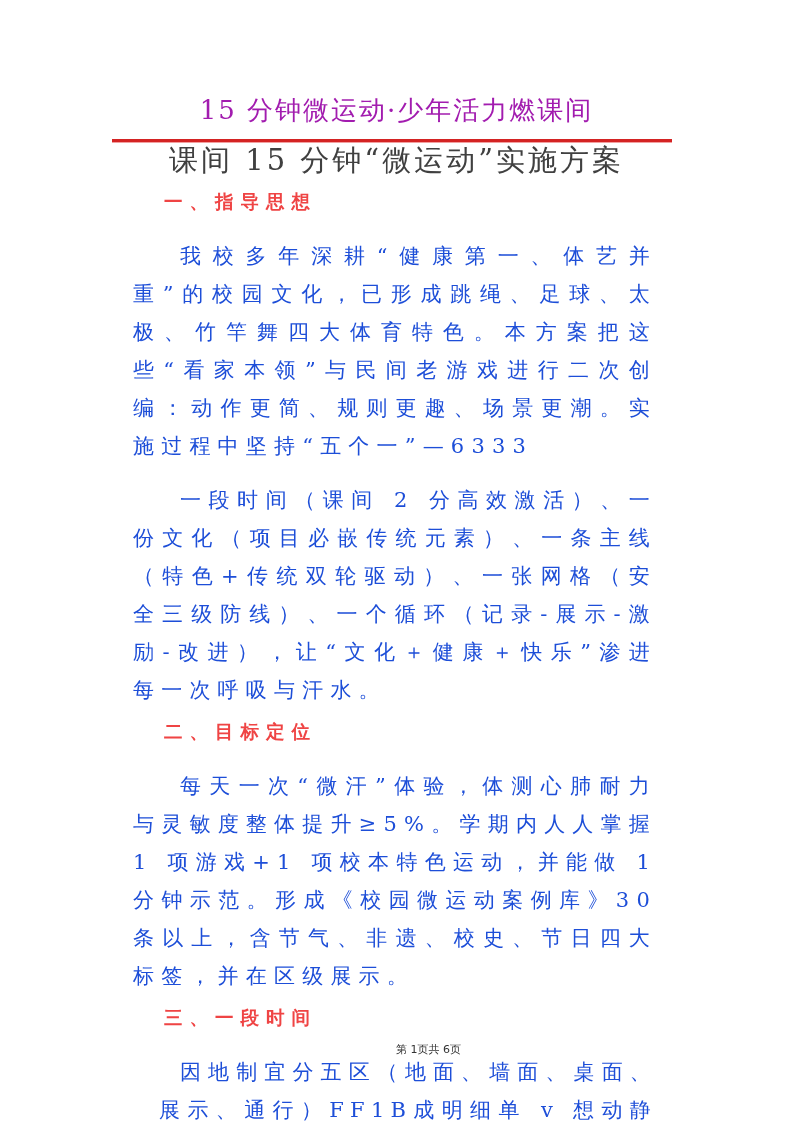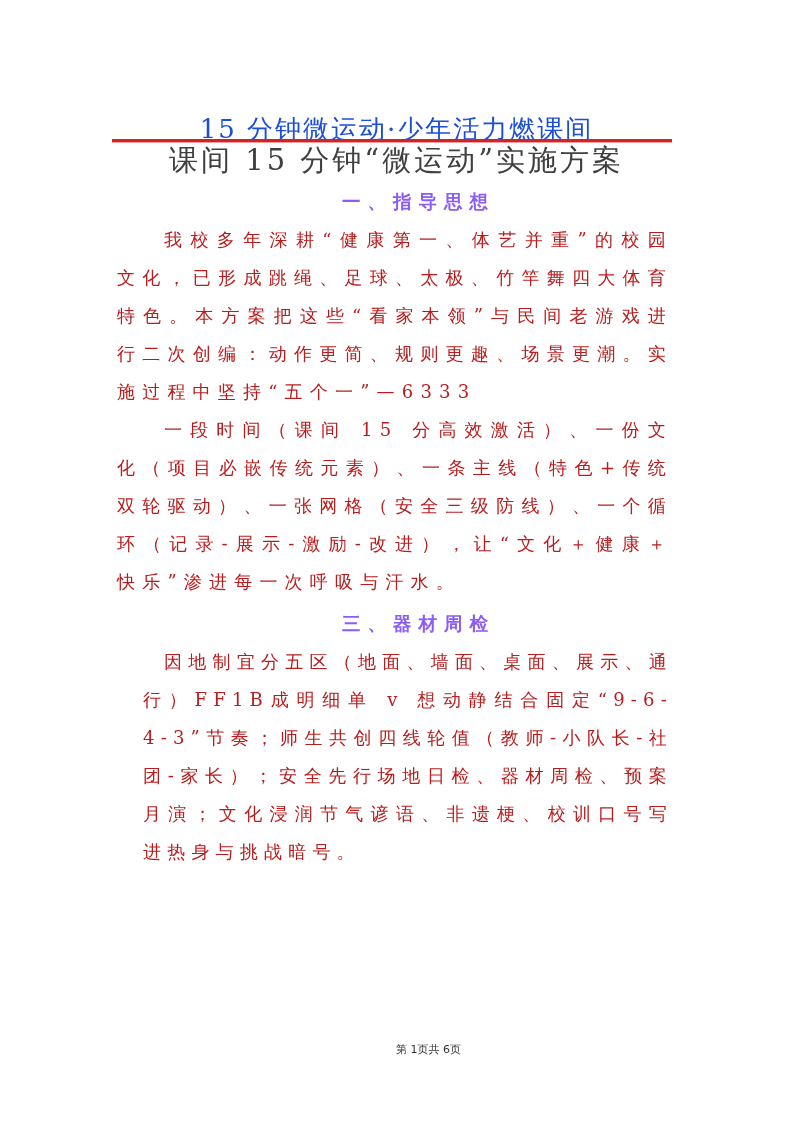--- a/index.html
+++ b/index.html
@@ -18,26 +18,26 @@
     .page {
       position: absolute;
       left: 0; top: 0;
       width: 793px;
       height: 1122px;
     }
     .header-title {
       position: absolute;
       left: 0;
       width: 793px;
-      top: 109px;
+      top: 90px;
       text-align: center;
       font-size: 26px;
       line-height: 40px;
       letter-spacing: 2px;
-      color: #1d4ed8;
+      color: #a21caf;
     }
     .red-rule {
       position: absolute;
       left: 112px;
       width: 560px;
       top: 139px;
       height: 3px;
       background: #d42323;
       box-shadow: 0 1px 0 #f2a0a0;
     }
@@ -52,39 +52,38 @@
       letter-spacing: 3px;
       color: #404040;
     }
     .body {
       position: absolute;
       left: 117px;
       top: 183px;
       width: 556px;
     }
     .para {
-      font-size: 18px;
+      font-size: 21px;
       line-height: 38px;
       letter-spacing: 7.2px;
       text-align: justify;
       text-align-last: left;
-      margin: 0;
-      color: #b91c1c;
+      margin: 16px;
+      color: #1d4ed8;
     }
     .indent {
       text-indent: 47px;
     }
     .heading {
       font-size: 18.5px;
       line-height: 38px;
       letter-spacing: 7px;
       margin: 0;
       padding-left: 47px;
-      color: #8b5cf6;
-      text-align: center;
+      color: #ef4444;
     }
     .gap-after { margin-bottom: 4px; }
     .sec3 {
       padding-left: 26px;
       width: 530px;
     }
     .sec3 .para { letter-spacing: 6.2px; }
     .footer {
       position: absolute;
       left: 0;
@@ -106,26 +105,30 @@
 
   <div class="red-rule"></div>
 
   <div class="doc-title">课间 15 分钟“微运动”实施方案</div>
 
   <div class="body">
 
     <section>
       <h2 class="heading">一、指导思想</h2>
       <p class="para indent">我校多年深耕“健康第一、体艺并重”的校园文化，已形成跳绳、足球、太极、竹竿舞四大体育特色。本方案把这些“看家本领”与民间老游戏进行二次创编：动作更简、规则更趣、场景更潮。实施过程中坚持“五个一”—6333</p>
-      <p class="para indent gap-after">一段时间（课间 15 分高效激活）、一份文化（项目必嵌传统元素）、一条主线（特色+传统双轮驱动）、一张网格（安全三级防线）、一个循环（记录-展示-激励-改进），让“文化＋健康＋快乐”渗进每一次呼吸与汗水。</p>
+      <p class="para indent gap-after">一段时间（课间 2 分高效激活）、一份文化（项目必嵌传统元素）、一条主线（特色+传统双轮驱动）、一张网格（安全三级防线）、一个循环（记录-展示-激励-改进），让“文化＋健康＋快乐”渗进每一次呼吸与汗水。</p>
     </section>
 
+    <section>
+      <h2 class="heading">二、目标定位</h2>
+      <p class="para indent gap-after">每天一次“微汗”体验，体测心肺耐力与灵敏度整体提升≥5%。学期内人人掌握 1 项游戏+1 项校本特色运动，并能做 1 分钟示范。形成《校园微运动案例库》30 条以上，含节气、非遗、校史、节日四大标签，并在区级展示。</p>
+    </section>
 
     <section>
-      <h2 class="heading">三、器材周检</h2>
+      <h2 class="heading">三、一段时间</h2>
       <div class="sec3">
         <p class="para" style="text-indent:21px;">因地制宜分五区（地面、墙面、桌面、展示、通行）FF1B成明细单 v 想动静结合固定“9-6-4-3”节奏；师生共创四线轮值（教师-小队长-社团-家长）；安全先行场地日检、器材周检、预案月演；文化浸润节气谚语、非遗梗、校训口号写进热身与挑战暗号。</p>
       </div>
     </section>
 
   </div>
 
   <div class="footer">第 1页共 6页</div>
 
 </div>

